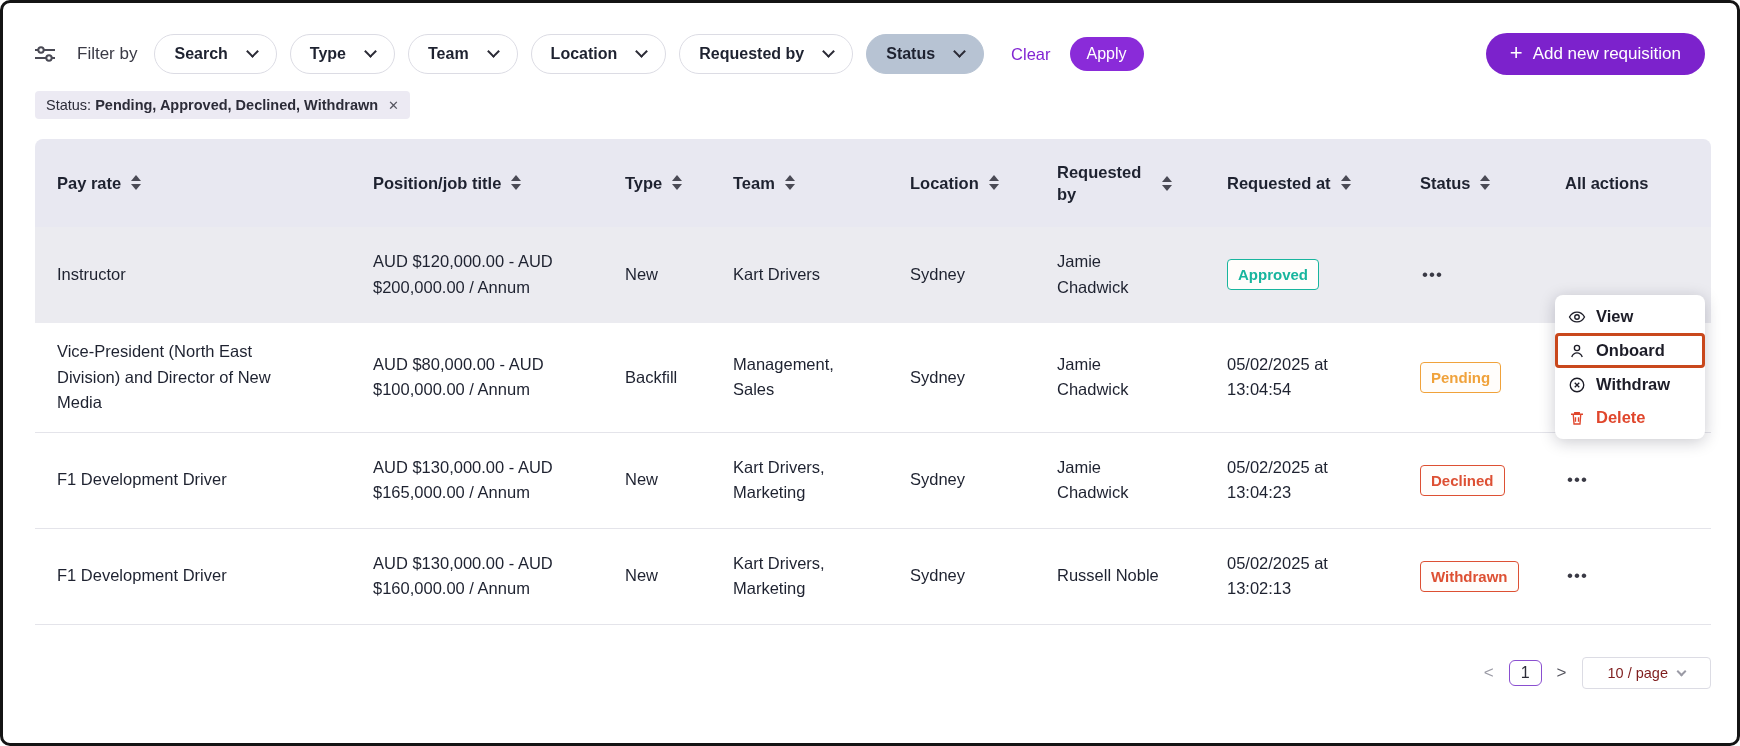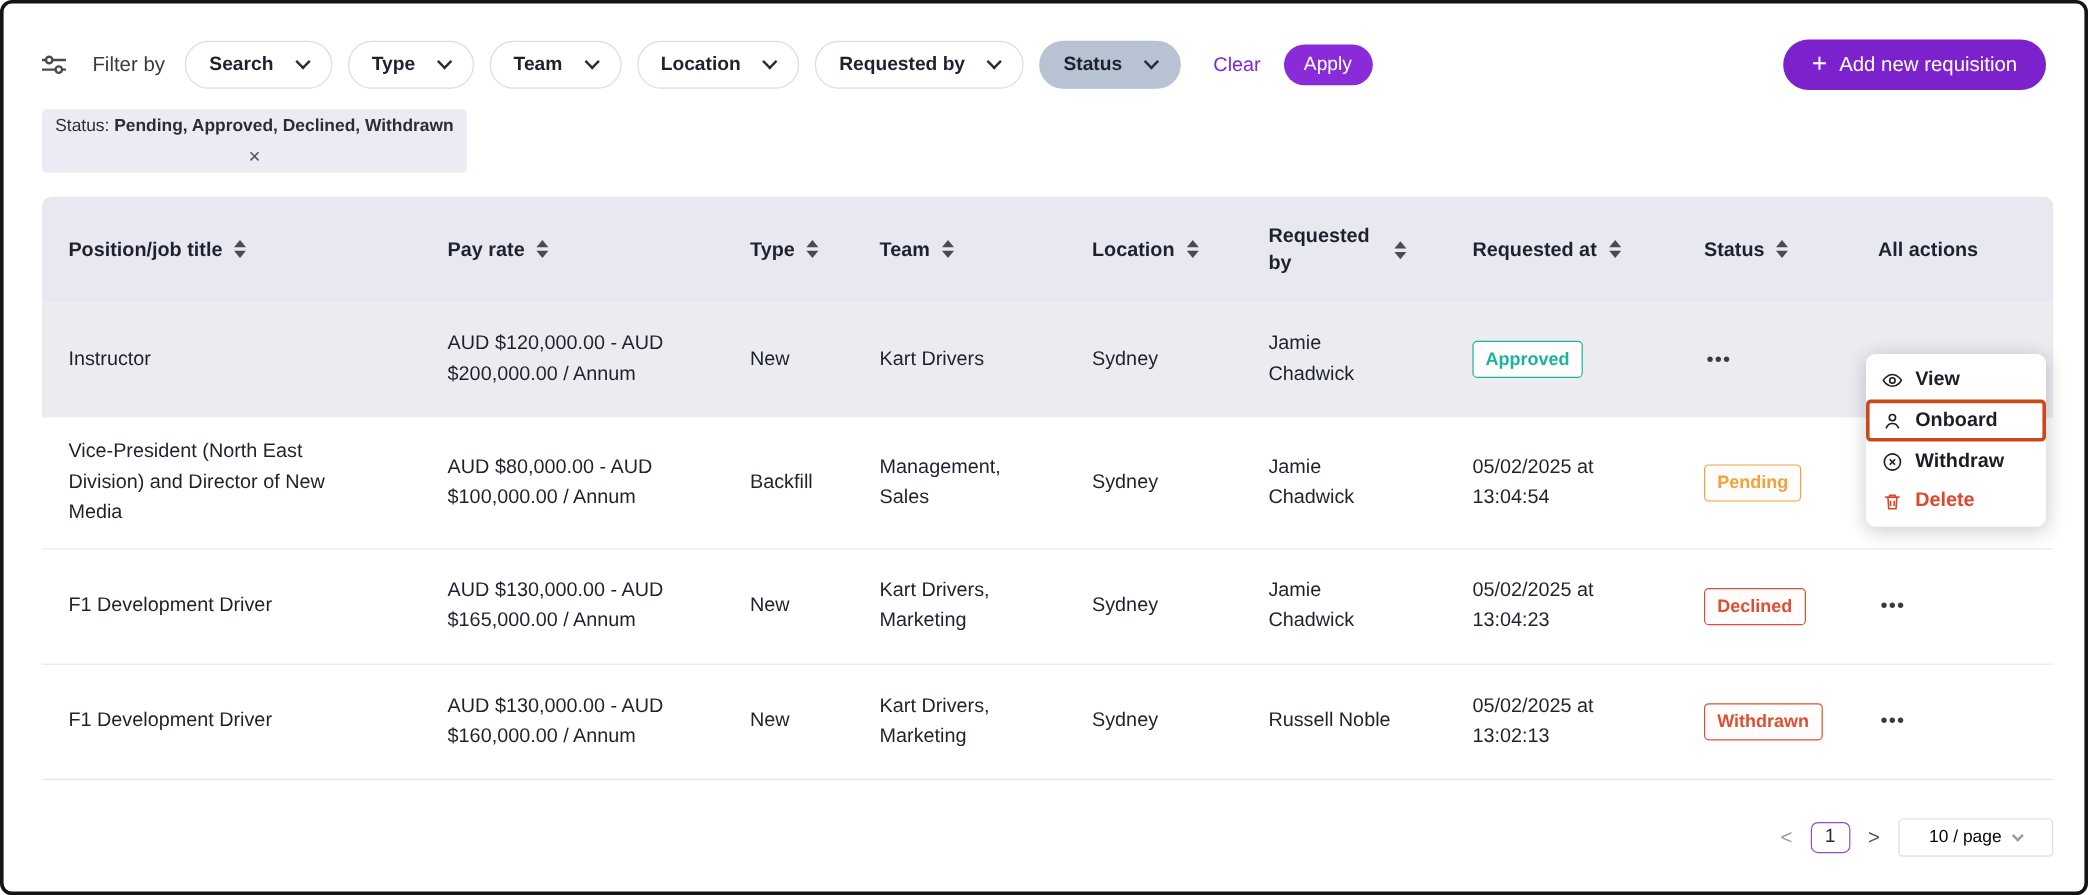--- a/index.html
+++ b/index.html
@@ -27,21 +27,21 @@
     margin-left:auto; display:flex; align-items:center; gap:10px;
     background:#7c22cc; color:#fff; border:none; border-radius:23px;
     padding:11px 24px; font-size:17px; font-family:inherit; cursor:pointer;
   }
   .add-btn .plus { font-size:22px; line-height:1; font-weight:400; margin-top:-2px; }
 
   
   .chip-row { margin-top:16px; }
   .chip {
     display:inline-flex; align-items:center; gap:10px;
-    background:#eceaf3; border-radius:4px; padding:6px 11px; font-size:14.5px; color:#2c2c38;flex-direction:column;
+    background:#eceaf3; border-radius:4px; padding:6px 11px; font-size:14.5px; color:#2c2c38;
   }
   .chip b { font-weight:700; }
   .chip-close { background:none; border:none; color:#55555f; font-size:13px; cursor:pointer; font-family:inherit; }
 
   
   .table { margin-top:20px; width:1676px; }
   .thead, .trow {
     display:grid;
     grid-template-columns: 316px 252px 108px 177px 147px 170px 193px 145px 1fr;
     padding-left:22px; align-items:center;
@@ -87,21 +87,21 @@
   }
   .ctx-item svg { flex:0 0 auto; }
   .ctx-item.highlighted { border:3px solid #c9481c; border-radius:4px; padding:5px 10px; }
   .ctx-item.danger { color:#e0462c; }
 
   
   .pagination { display:flex; align-items:center; justify-content:flex-end; gap:15px; margin-top:32px; width:1676px; }
   .pg-arrow { background:none; border:none; color:#9a9aa5; font-size:17px; cursor:pointer; font-family:inherit; }
   .pg-arrow.next { color:#55555f; }
   .pg-page { border:1.5px solid #8a4fd0; border-radius:6px; background:#fff; color:#2c2c38; font-size:16px; padding:3px 11px; font-family:inherit; cursor:pointer; }
-  .pg-size { display:flex; align-items:center; gap:10px; border:1px solid #dcdce4; border-radius:4px; background:#fff; color:#000000; font-size:14.5px; padding:7px 25px; font-family:inherit; cursor:pointer;justify-content:flex-end; }
+  .pg-size { display:flex; align-items:center; gap:10px; border:1px solid #dcdce4; border-radius:4px; background:#fff; color:#7f1d1d; font-size:14.5px; padding:7px 25px; font-family:inherit; cursor:pointer;justify-content:flex-end; }
   .pg-size .chev { width:7px; height:7px; border-color:#9a9aa5; margin-top:-3px; }
 </style>
 </head>
 <body>
 
 <div class="frame">
 
   <div class="filter-bar">
     <div class="filter-label">
       <svg width="20" height="18" viewBox="0 0 20 18" fill="none">
@@ -154,28 +154,28 @@
         <b>Pending, Approved, Declined, Withdrawn</b>
       </span>
       <button class="chip-close">✕</button>
     </span>
   </div>
 
   <div class="table">
 
     <div class="thead">
       <div class="hcell">
+        <span>Pay rate</span>
+        <span class="sort">
+            <i class="up"></i>
+            <i class="down"></i>
+          </span>
+      </div>
+      <div class="hcell">
         <span>Position/job title</span>
-        <span class="sort">
-            <i class="up"></i>
-            <i class="down"></i>
-          </span>
-      </div>
-      <div class="hcell">
-        <span>Pay rate</span>
         <span class="sort">
             <i class="up"></i>
             <i class="down"></i>
           </span>
       </div>
       <div class="hcell">
         <span>Type</span>
         <span class="sort">
             <i class="up"></i>
             <i class="down"></i>

